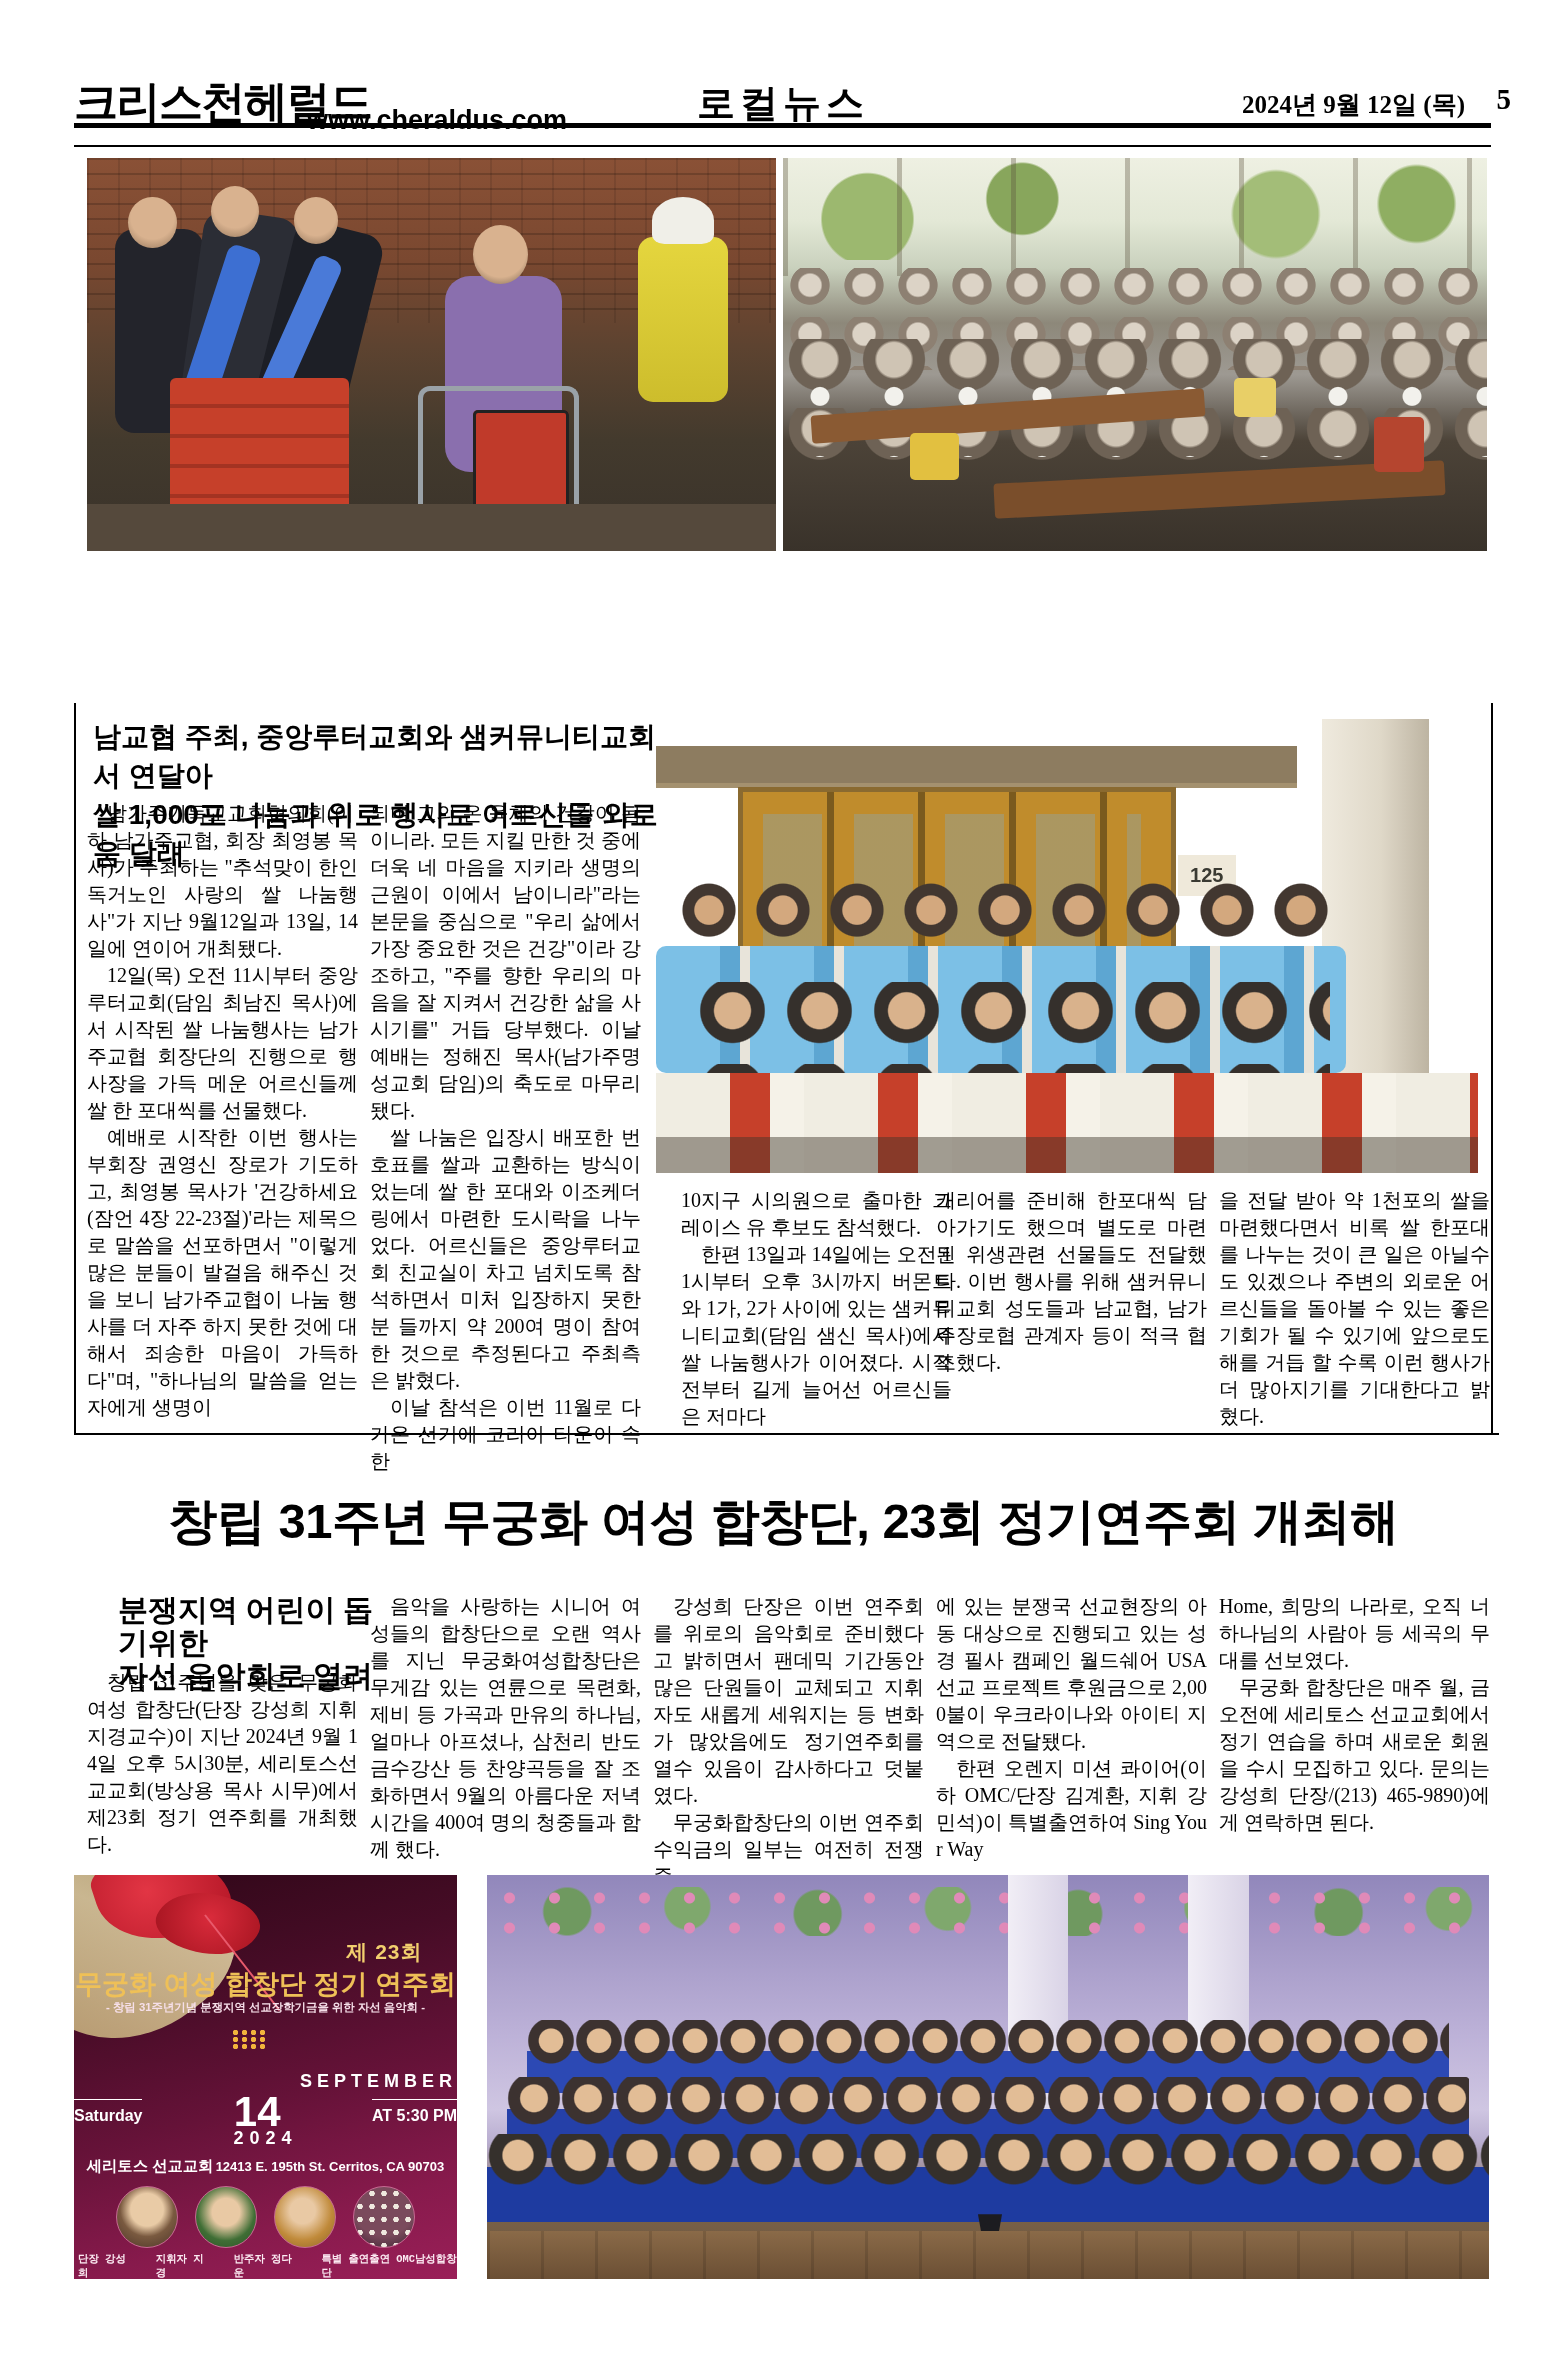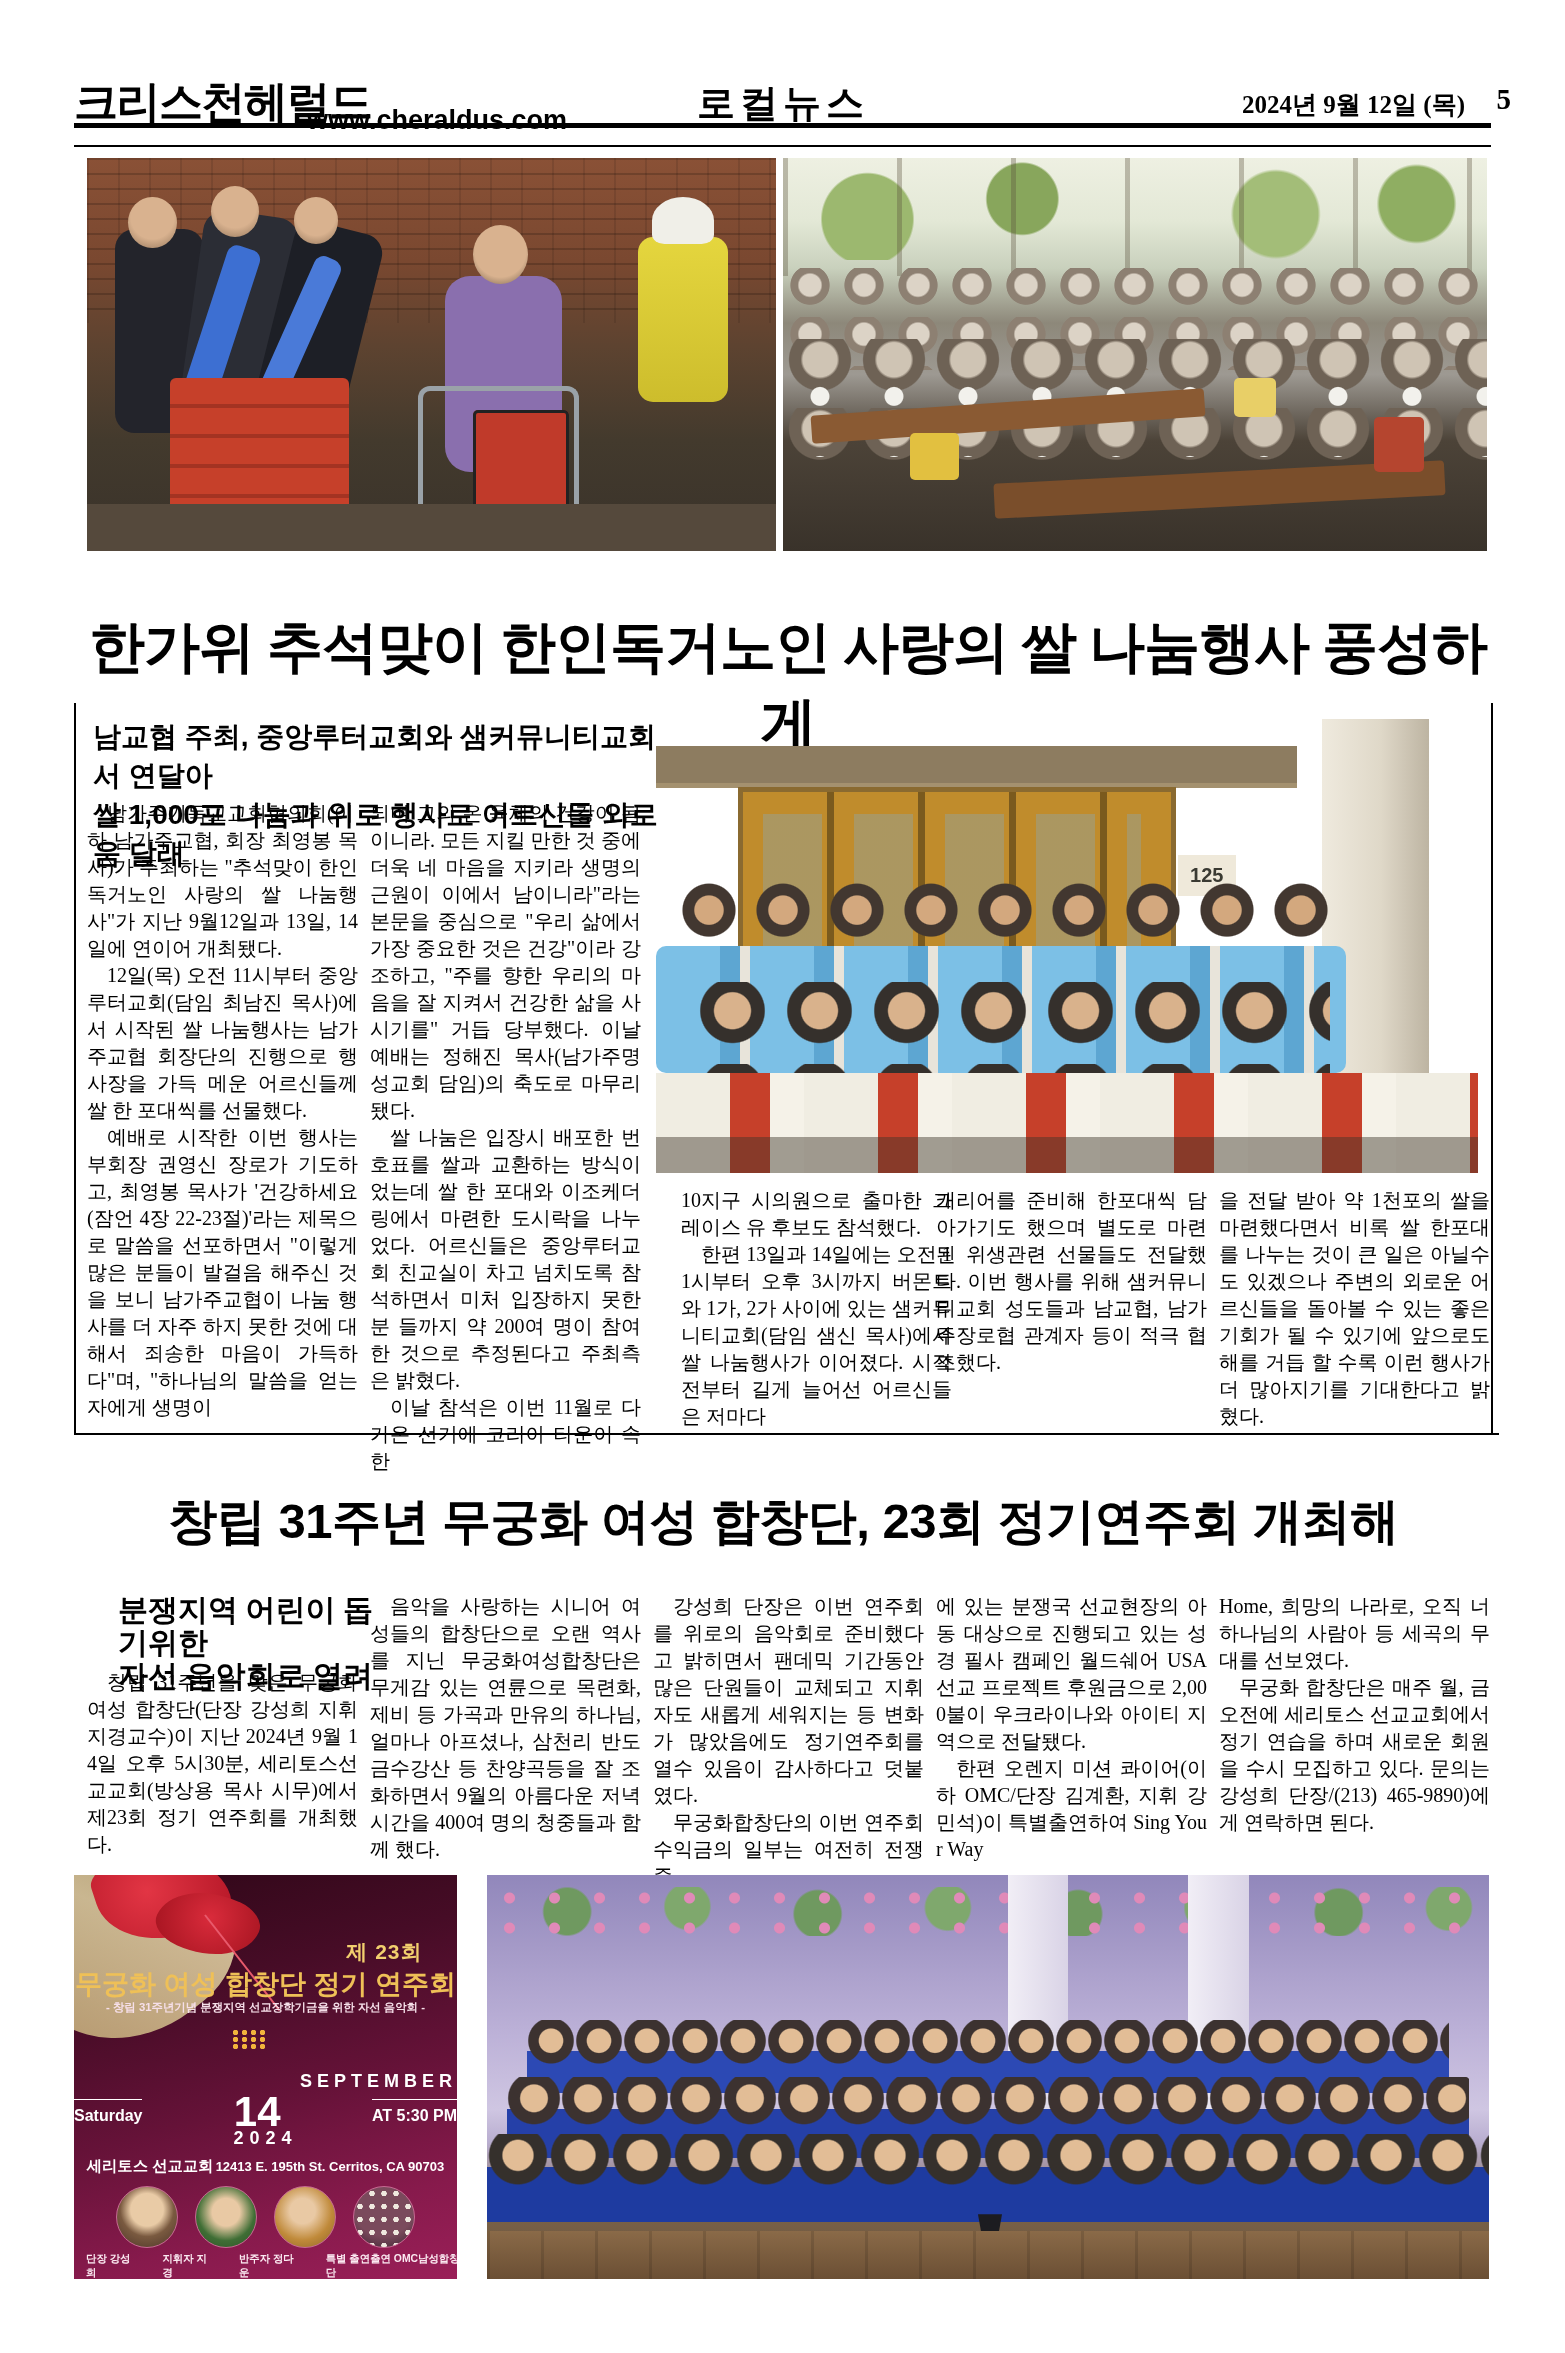--- a/index.html
+++ b/index.html
@@ -182,22 +182,22 @@
   .poster .pvenue{font-weight:900;font-size:15.3px;}
   .poster .paddr{font-weight:700;font-size:13px;}
   .poster .portraits{left:0;top:77%;width:100%;display:flex;justify-content:center;gap:17px;}
   .poster .circ{width:60px;height:60px;border-radius:50%;border:1.5px solid #c76a93;}
   .poster .c1{background:radial-gradient(circle at 50% 38%,#e9cba6 0 34%,#7a5a40 56%,#4a3327 100%);}
   .poster .c2{background:radial-gradient(circle at 50% 42%,#e9c9a4 0 30%,#3f6e35 62%,#2c4f25 100%);}
   .poster .c3{background:radial-gradient(circle at 46% 40%,#e9c9a4 0 26%,#c08a3a 60%,#8a6226 100%);}
   .poster .c4{background:radial-gradient(circle at 50% 30%,#7a4a5c 0 20%,#54303f 60%,#3a2230 100%);
      background-image:radial-gradient(circle at 50% 50%,#efe9df 0 2.5px,transparent 3px),
        radial-gradient(circle at 50% 30%,#7a4a5c 0 60%,#3a2230 100%);background-size:12px 13px,100% 100%;}
-  .poster .credits{left:12px;top:93.2%;width:100%;display:flex;justify-content:flex-start;gap:22px;
-     font-weight:700;font-size:10.4px;color:#fbe9f1;}
+  .poster .credits{left:4px;top:93.2%;width:100%;display:flex;justify-content:flex-start;gap:22px;
+     font-weight:700;font-size:10.4px;color:#fbe9f1;font-family:Liberation Mono, monospace;}
 </style>
 </head>
 <body>
 
 <div class="page">
 
   <div class="abs logo">크리스천헤럴드</div>
   <div class="abs weburl">www.cheraldus.com</div>
   <div class="abs section">로컬뉴스</div>
   <div class="abs dateline">2024년 9월 12일 (목)</div>
@@ -231,21 +231,20 @@
     <div class="abs crowd1"></div>
     <div class="abs crowd2"></div>
     <div class="abs masks"></div>
     <div class="abs table1"></div>
     <div class="abs table2"></div>
     <div class="abs bagY1"></div>
     <div class="abs bagY2"></div>
     <div class="abs accentR"></div>
   </div>
 
-  <div class="abs headline1">한가위 추석맞이 한인독거노인 사랑의 쌀 나눔행사 풍성하게</div>
   <div class="abs vrule vrule-left"></div>
   <div class="abs vrule vrule-right"></div>
 
   <div class="abs subhead1">
     <div>남교협 주최, 중앙루터교회와 샘커뮤니티교회서 연달아</div>
     <div>쌀 1,000포 나눔과 위로 행사로 어르신들 외로움 달래</div>
   </div>
 
   <div class="abs photo photoC">
     <div class="abs lintel"></div>

